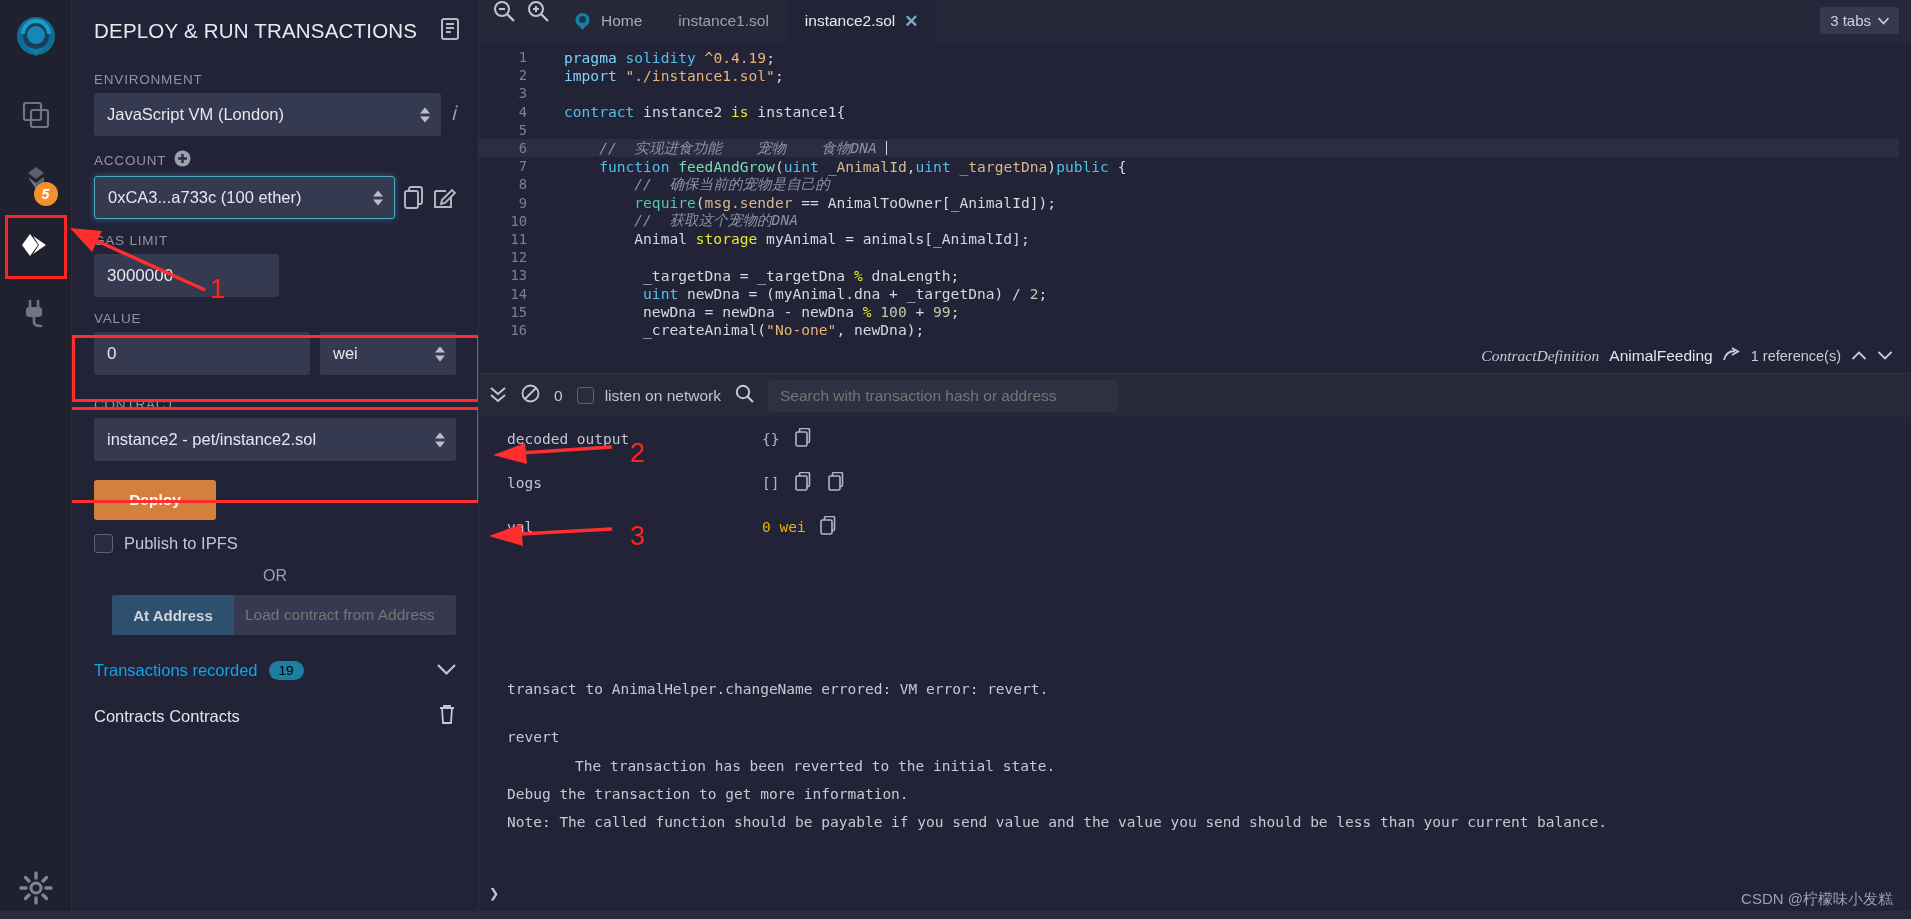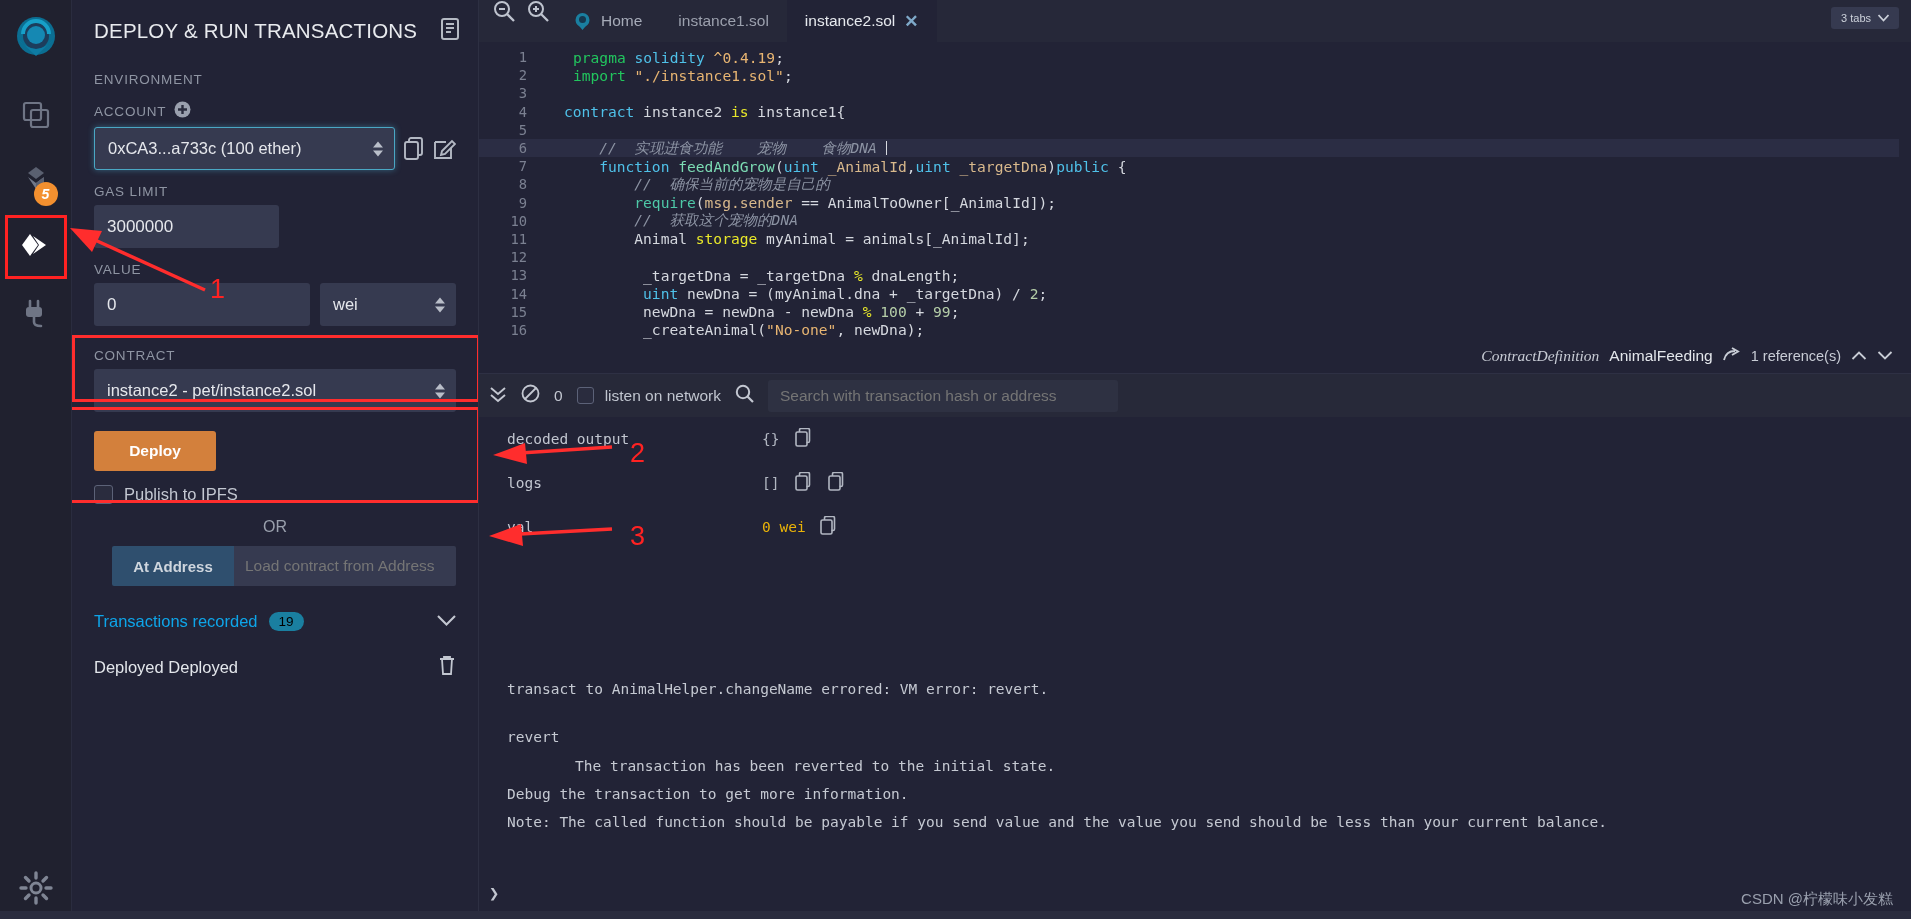--- a/index.html
+++ b/index.html
@@ -142,38 +142,38 @@
   .tab {
     height: 42px; display:flex; align-items:center; gap: 9px;
     padding: 0 18px; font-size: 15.5px; color:#9ba0ad; cursor:pointer;
     white-space:nowrap;
   }
   .tab.home { color:#a6abb8; }
   .tab.active { background:#222336; color:#e6e9ee; }
   .tab .x { color:#7fa9c9; font-size:17px; font-weight:bold;}
   .tabs-count {
     position: absolute; right: 12px; top: 7px;
-    background: #363a50; color:#ccd1da; font-size:11px;
+    background: #363a50; color:#ccd1da; font-size:15px;
     border-radius: 3px; padding: 5px 10px; display:flex; align-items:center; gap:7px;
     cursor:pointer;
   }
 
   .editor {
     flex: 0 0 297px; background:#222336; overflow:hidden; position:relative;
     font-family: "DejaVu Sans Mono", monospace;
     padding-top: 6px;
   }
   .codeline { display:flex; height: 18.2px; align-items:center; font-size: 14.6px; }
   .codeline.hl { background:#2b2d44; }
   .ln {
     width: 60px; flex: 0 0 60px; text-align:right; padding-right: 12px;
     color:#7b8091; font-size: 13.8px; position:relative;
   }
   .ctext { white-space: pre; padding-left: 25px; }
-  .k-key { color:#22c55e;margin-left:9px; }      
+  .k-key { color:#7dd3fc; }      
   .k-kw  { color:#4fc1e9; }      
   .k-kw2 { color:#e8e82a; }      
   .k-str { color:#e8b572; }      
   .k-num { color:#b5cea8; }
   .k-fn  { color:#7cdcb4; }
   .k-cm  { color:#8c93a3; font-style: italic; }
   .k-id  { color:#d5d8df; }
   .k-req { color:#4ec9a8; }
   .k-par { color:#d9b98c; }
   .k-pub { color:#4fc1e9; }
@@ -293,20 +293,30 @@
         <svg width="20" height="22" viewBox="0 0 20 22">
           <rect x="2" y="1" width="16" height="20" rx="2" fill="none" stroke="#b5bac4" stroke-width="2"></rect>
           <path d="M6 6 h8 M6 10 h8 M6 14 h5" stroke="#b5bac4" stroke-width="1.8"></path>
         </svg>
       </div>
     </div>
 
     <div class="lp-body">
 
       <div class="lp-label">ENVIRONMENT</div>
+      <div class="env-row">
+        <div class="selectbox">
+          <span>JavaScript VM (London)</span>
+          <span class="spin">
+              <i class="up"></i>
+              <i class="dn"></i>
+            </span>
+        </div>
+        <div class="info-i">ℹ</div>
+      </div>
 
       <div class="lp-label">
         <span>ACCOUNT</span>
         <span>
           <svg width="17" height="17" viewBox="0 0 17 17">
             <circle cx="8.5" cy="8.5" r="8" fill="#9aa0ae"></circle>
             <path d="M8.5 4 v9 M4 8.5 h9" stroke="#2a2c3e" stroke-width="2.4"></path>
           </svg>
         </span>
       </div>
@@ -380,21 +390,21 @@
           <span class="pill">19</span>
         </div>
         <span class="chev">
           <svg width="19" height="13" viewBox="0 0 19 13">
               <path d="M1 2 L9.5 10.5 L18 2" fill="none" stroke="#c3c7d1" stroke-width="2.1"></path>
             </svg>
         </span>
       </div>
 
       <div class="depcon">
-        <span class="depcon-label">Deployed Deployed</span>
+        <span class="depcon-label">Contracts Contracts</span>
         <span class="chev">
           <svg width="18" height="21" viewBox="0 0 18 21">
             <path d="M2 4 h14 M6 4 V2 h6 v2 M4 4 l1 15 h8 l1-15" fill="none" stroke="#c3c7d1" stroke-width="1.8"></path>
           </svg>
         </span>
       </div>
 
     </div>
 
     <div class="annot-box" style="left: 0px; top: 335px; width: 408px; height: 67px;"></div>

